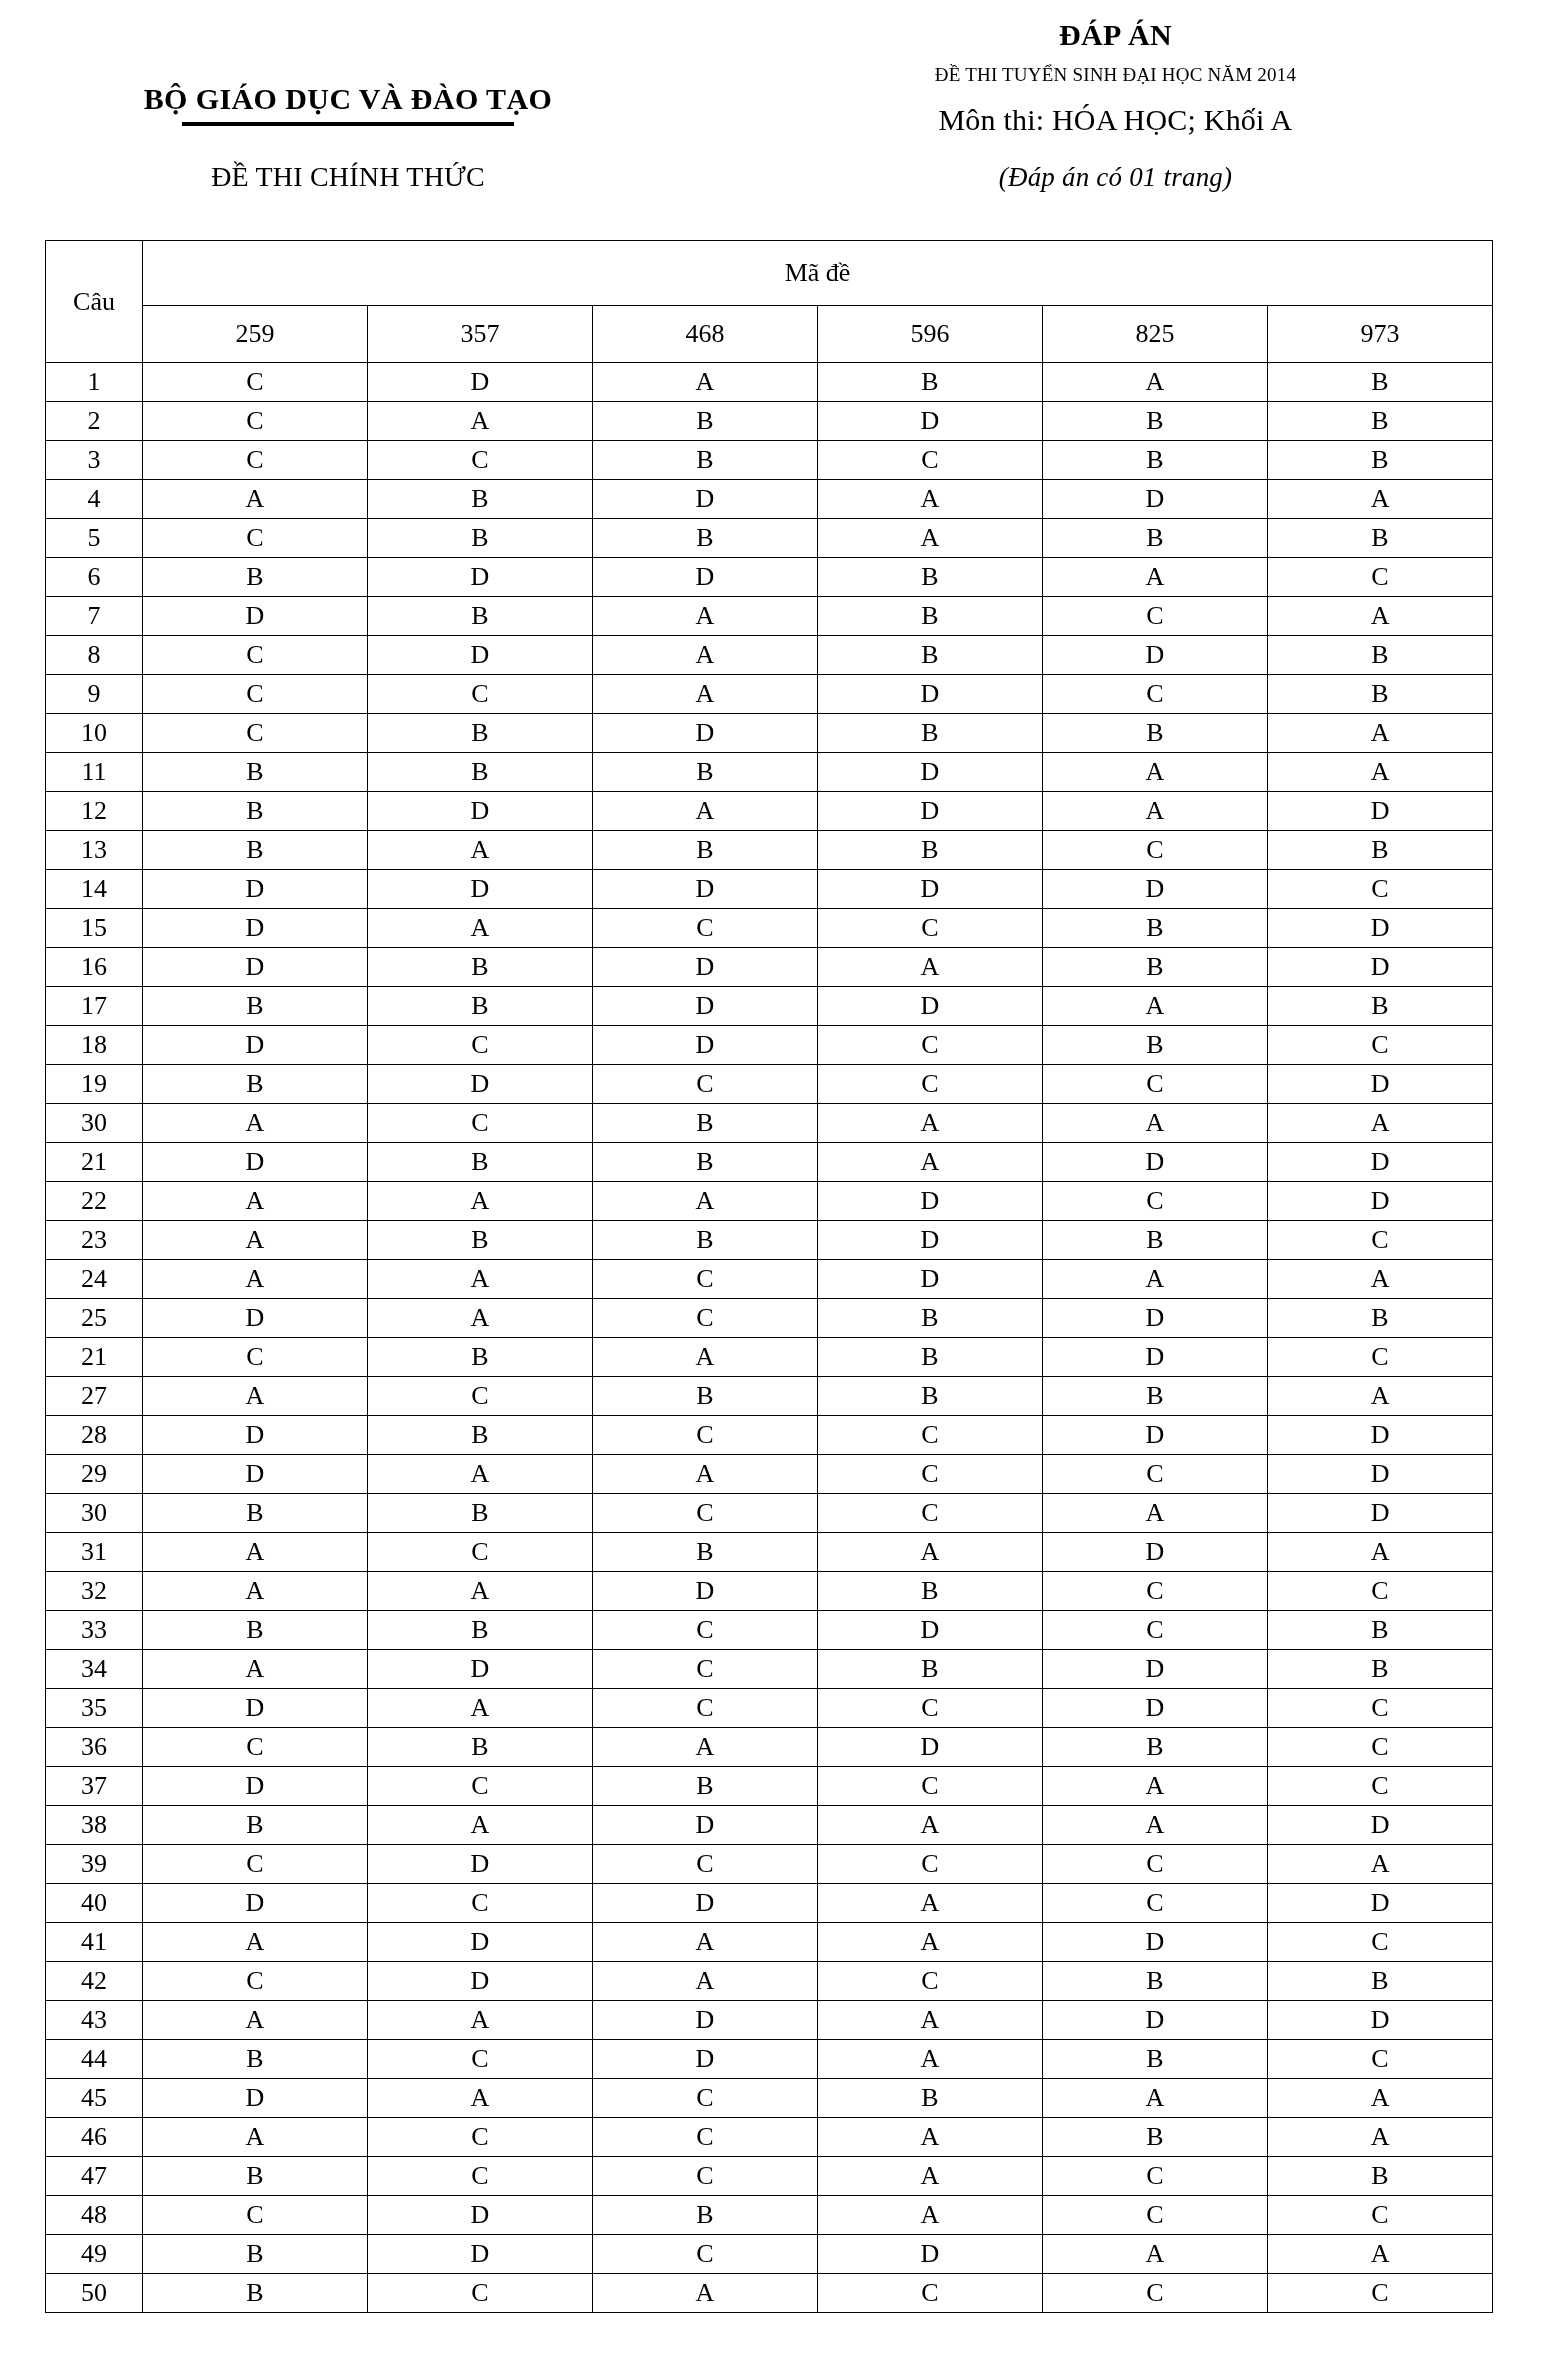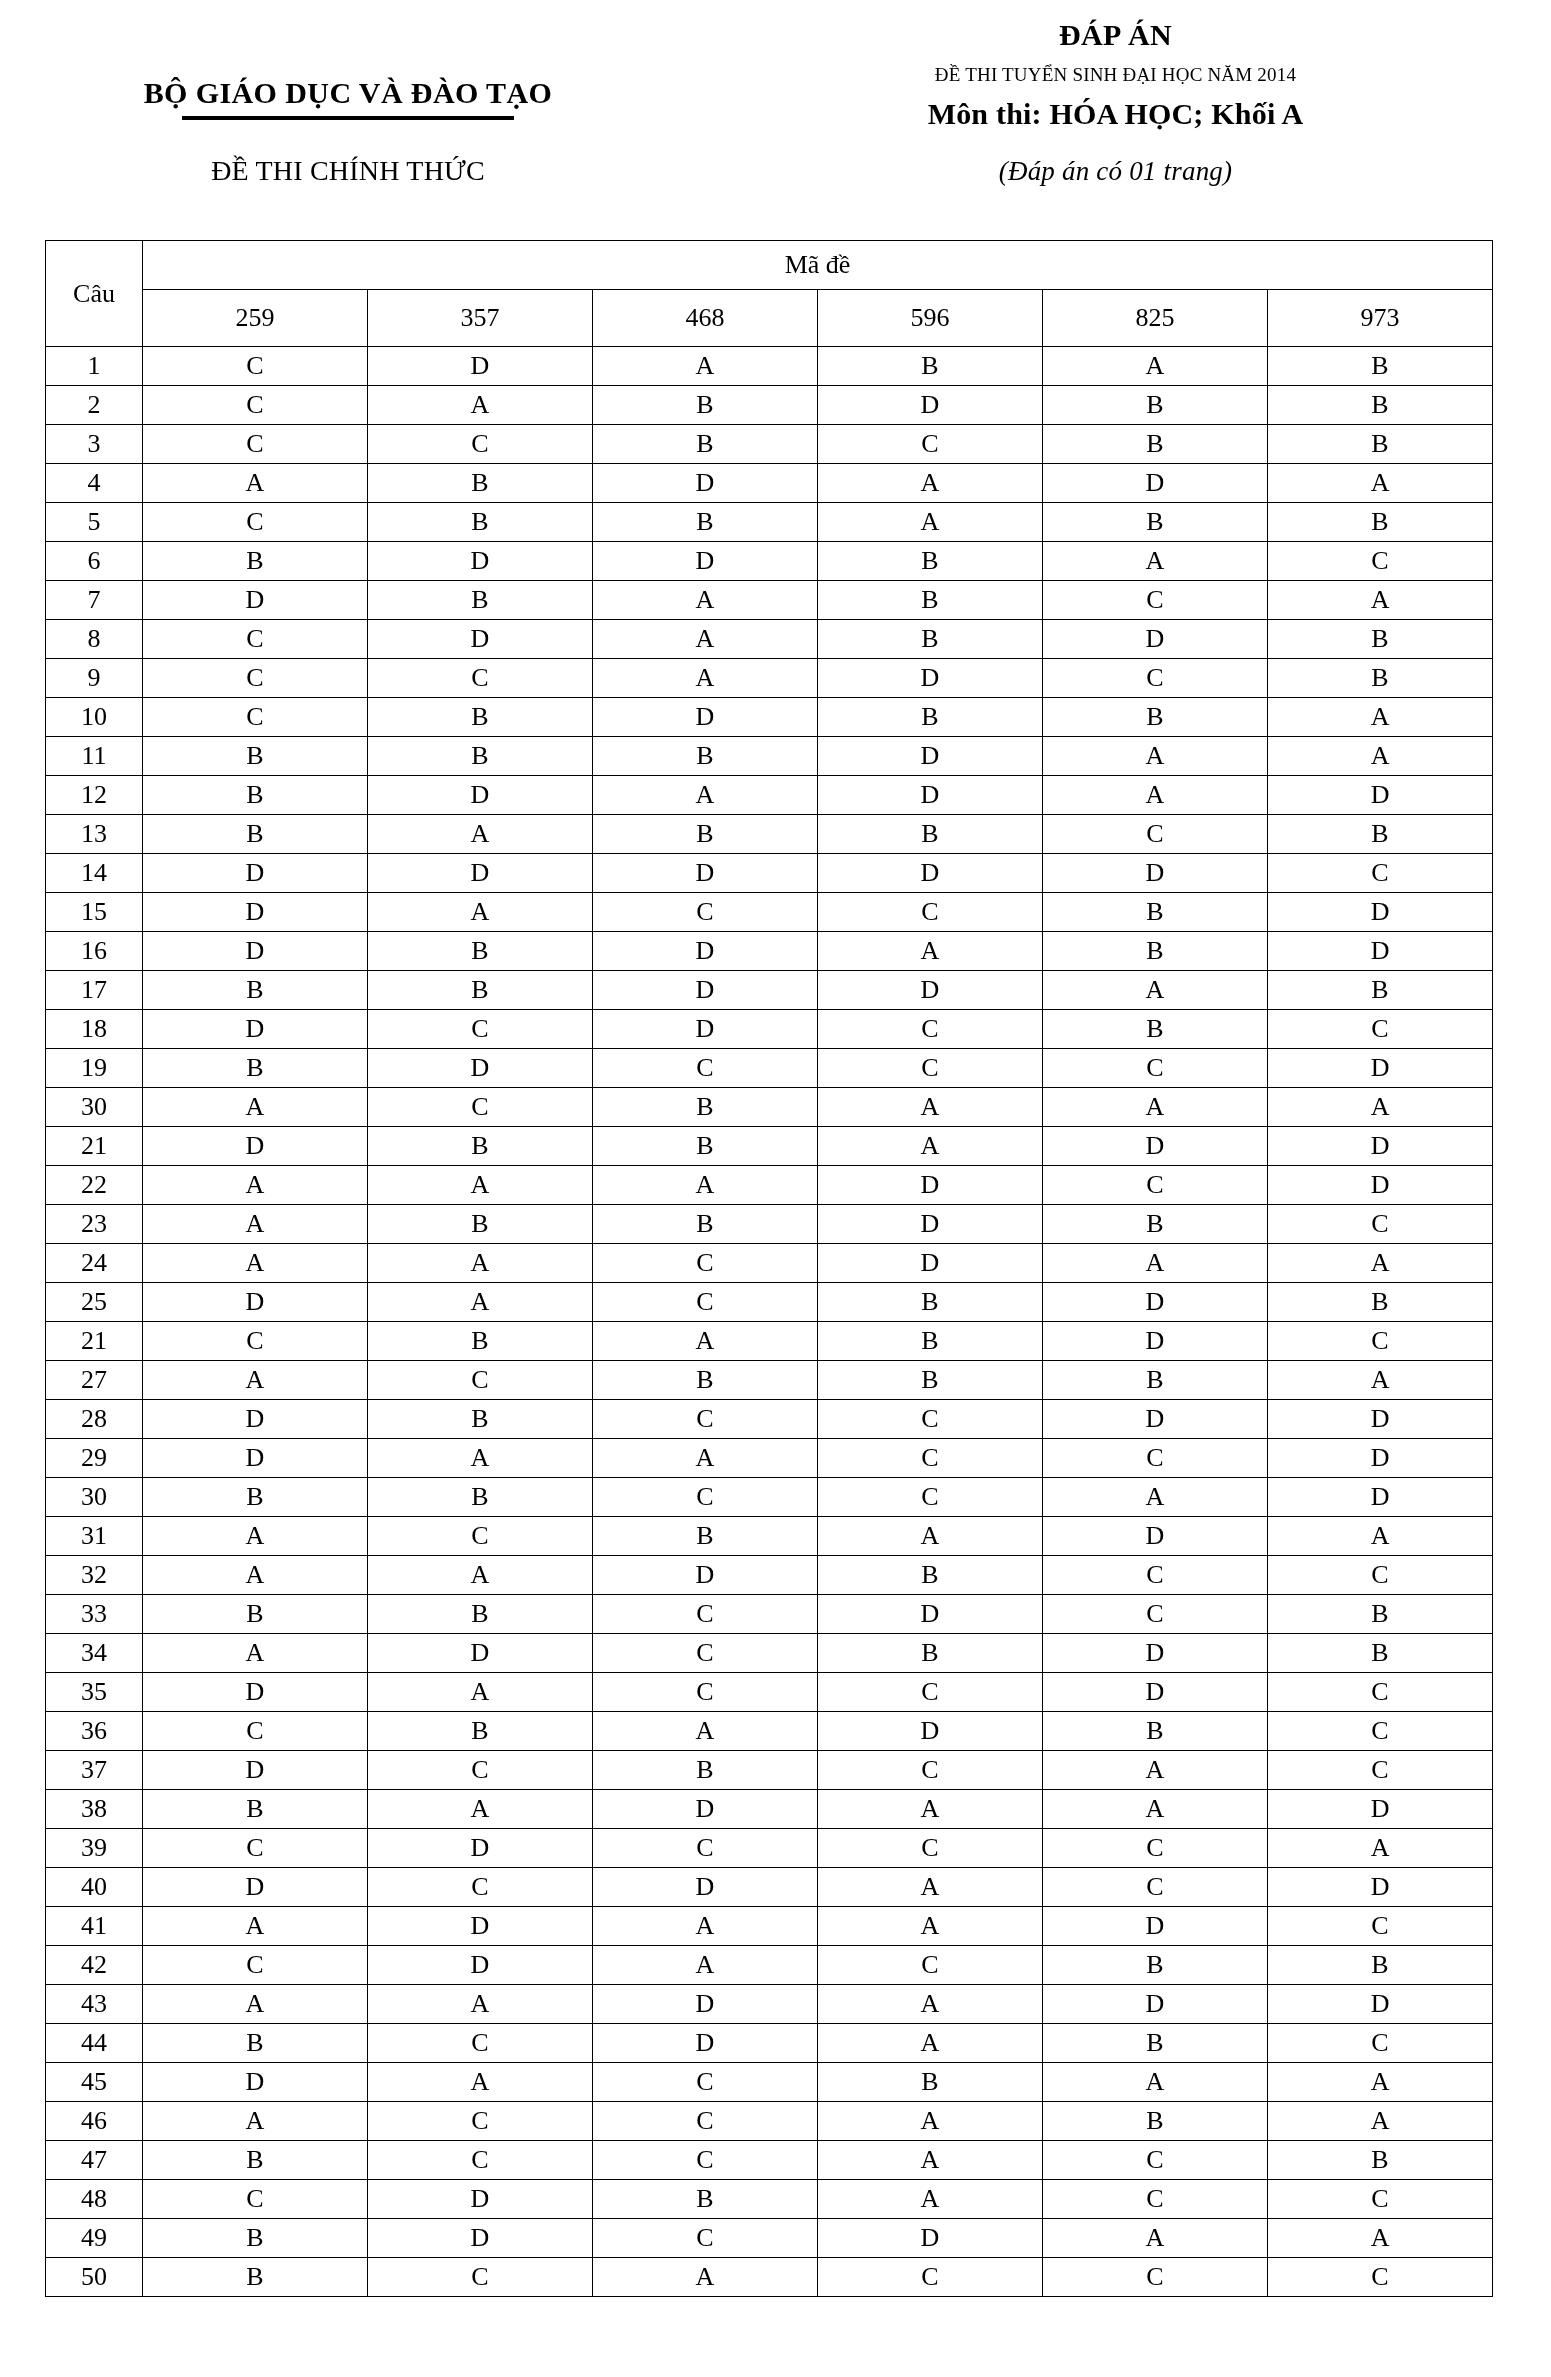--- a/index.html
+++ b/index.html
@@ -68,23 +68,23 @@
   .exam-line {
     font-size: 19px;
     font-weight: normal;
     line-height: 1.25;
     margin-top: 10px;
     letter-spacing: 0.2px;
     white-space: nowrap;
   }
   .subject-line {
     font-size: 30px;
-    font-weight: bold;
+    font-weight: normal;
     line-height: 1.25;
-    margin-top: 8px;
+    margin-top: 14px;
     letter-spacing: 0.2px;
     white-space: nowrap;
   }
   .pages-note {
     font-size: 27px;
     font-style: italic;
     margin-top: 23px;
     letter-spacing: 0.2px;
     white-space: nowrap;
   }
@@ -116,21 +116,21 @@
   col.c-code  { width: 225px; }
 
   th.cau-head {
     font-size: 28px;
     font-weight: bold;
     height: 106px;
   }
   th.made-head {
     font-size: 28px;
     font-weight: bold;
-    height: 49px;
+    height: 65px;
   }
   th.code-head {
     font-size: 28px;
     font-weight: bold;
     height: 57px;
   }
   td.num-cell {
     font-size: 25px;
   }
   td.ans-cell {

